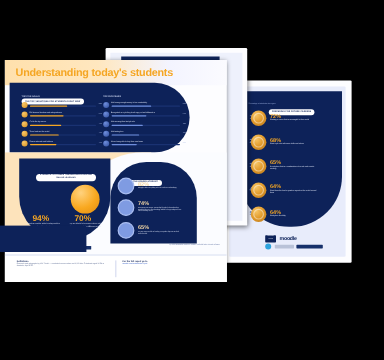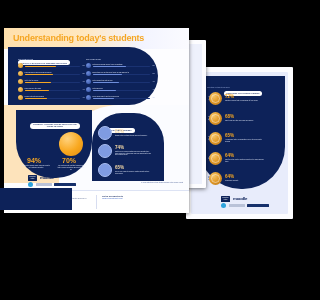--- a/index.html
+++ b/index.html
@@ -45,21 +45,21 @@
   #p2 .hd{position:absolute;left:7px;top:3px;width:70px;text-align:center;}
   #p2 .sub{position:absolute;left:9px;top:11.5px;font-size:1.5px;color:#9fb2e0;}
   #p2 .row{position:absolute;left:5px;display:flex;align-items:center;gap:3px;}
   #p2 .coin{width:13px;height:13px;}
   #p2 .pctL{font-size:4.6px;line-height:1;}
   #p2 .blurb{font-size:1.5px;width:40px;margin-top:.6px;}
   #p2 .rank{font-size:5px;left:2px;}
   #p2 .logos{position:absolute;left:20px;bottom:7px;width:70px;}
 
   
-  #p1{left:4px;top:28px;width:185px;height:185px;}
+  #p1{left:4px;top:50px;width:185px;height:185px;}
   #p1 .band{position:absolute;left:0;top:0;width:100%;height:21px;
             background:linear-gradient(90deg,#ffe0ac 0%,#ffe7bf 42%,#f3f4ff 74%,#fbfbff 100%);}
   #p1 .title{position:absolute;left:9px;top:5px;font-size:9px;font-weight:bold;
              color:#f5a623;letter-spacing:-.2px;}
   #p1 .bigpanel{position:absolute;left:4px;top:19px;width:150px;height:58px;
             background:#0d2259;border-radius:0 29px 29px 0;}
   #p1 .bigpill{position:absolute;left:10px;top:2.5px;}
   #p1 .colhd{position:absolute;font-size:1.8px;font-weight:bold;color:#cfd9f3;}
   #p1 .lrow{position:absolute;display:flex;align-items:center;gap:1.6px;}
   #p1 .dot{width:5px;height:5px;border-radius:50%;flex:none;

